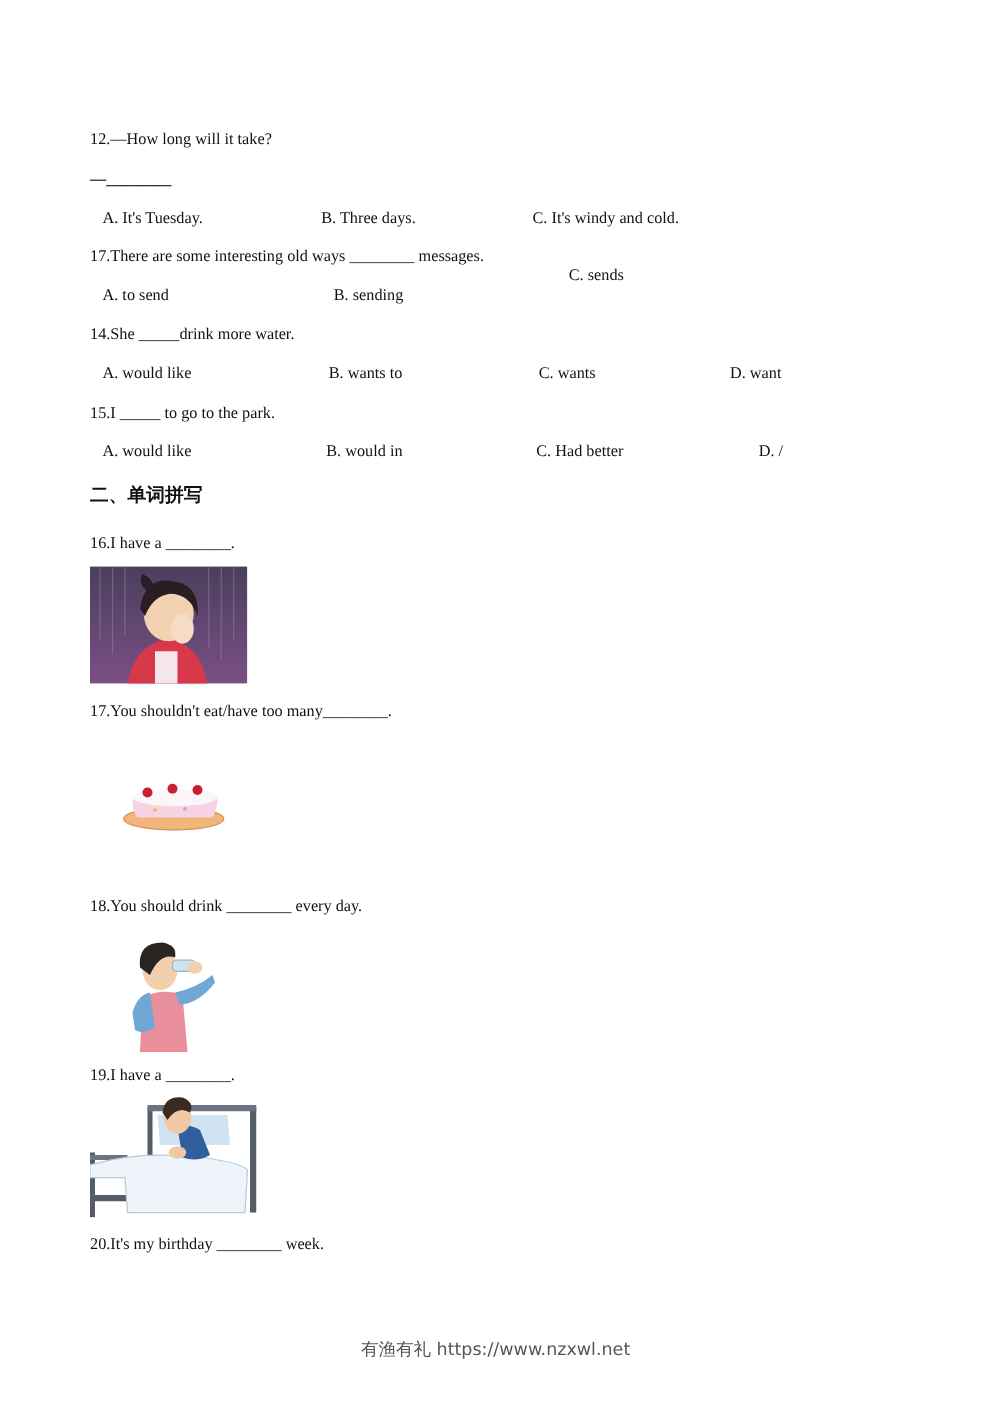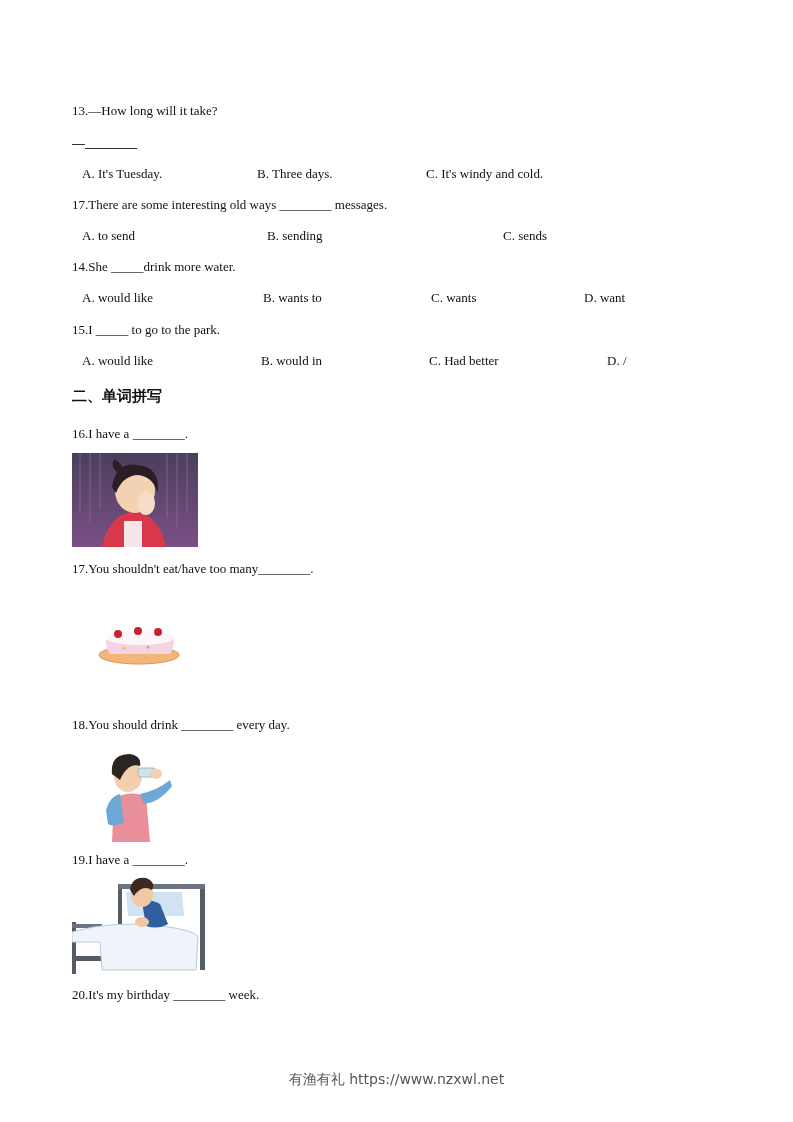--- a/index.html
+++ b/index.html
@@ -9,30 +9,30 @@
   .opt { position: absolute; font-size: 13px; white-space: pre; line-height: 16px; }
   .section { position: absolute; font-family: "DejaVu Sans", "Liberation Sans", sans-serif;
              font-weight: bold; font-size: 15px; line-height: 18px; }
   .footer { position: absolute; left: 0; width: 793px; top: 1071px; text-align: center;
             font-family: "DejaVu Sans", "Liberation Sans", sans-serif; font-size: 14px; color: #555; }
   .pic { position: absolute; overflow: hidden; }
 </style>
 </head>
 <body>
 
-<div class="line" style="left:72px;top:103px;">13.—How long will it take?</div>
+<div class="line" style="left:72px;top:103px;">12.—How long will it take?</div>
 <div class="line" style="left:72px;top:135px;font-weight:bold;">—________</div>
 <div class="opt" style="left:82px;top:166px;">A. It's Tuesday.</div>
 <div class="opt" style="left:257px;top:166px;">B. Three days.</div>
 <div class="opt" style="left:426px;top:166px;">C. It's windy and cold.</div>
 
 <div class="line" style="left:72px;top:197px;">17.There are some interesting old ways ________ messages.</div>
 <div class="opt" style="left:82px;top:228px;">A. to send</div>
 <div class="opt" style="left:267px;top:228px;">B. sending</div>
-<div class="opt" style="left:455px;top:228px;margin-left:48px;">C. sends</div>
+<div class="opt" style="left:455px;top:212px;">C. sends</div>
 
 <div class="line" style="left:72px;top:259px;">14.She _____drink more water.</div>
 <div class="opt" style="left:82px;top:290px;">A. would like</div>
 <div class="opt" style="left:263px;top:290px;">B. wants to</div>
 <div class="opt" style="left:431px;top:290px;">C. wants</div>
 <div class="opt" style="left:584px;top:290px;">D. want</div>
 
 <div class="line" style="left:72px;top:322px;">15.I _____ to go to the park.</div>
 <div class="opt" style="left:82px;top:353px;">A. would like</div>
 <div class="opt" style="left:261px;top:353px;">B. would in</div>

